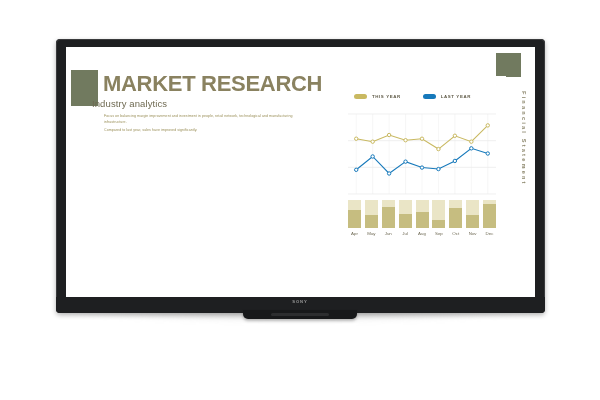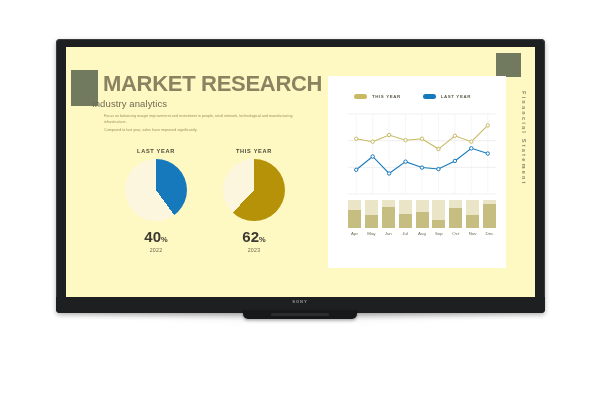--- a/index.html
+++ b/index.html
@@ -42,21 +42,21 @@
     position:absolute;left:243px;top:310px;width:114px;height:9px;
     background:#17181a;border-radius:0 0 5px 5px;
     box-shadow:0 2px 3px rgba(0,0,0,.25);
   }
   .tv-stand:after{
     content:"";position:absolute;left:28px;top:3px;width:58px;height:3px;
     background:#2c2d2f;border-radius:2px;
   }
 
   
-  .slide{position:absolute;left:0;top:0;width:469px;height:250px;background:#fef9c3;}
+  .slide{position:absolute;left:0;top:0;width:469px;height:250px;background:#ffffff;}
 
   .accent-left{
     position:absolute;left:5px;top:23px;width:27px;height:36px;
     background:#717a5f;
   }
   .accent-right{
     position:absolute;right:14px;top:6px;width:25px;height:24px;
     background:#717a5f;
   }
 
@@ -149,34 +149,20 @@
       <div class="accent-left"></div>
       <div class="accent-right"></div>
 
       <div class="side-label">Financial Statement</div>
 
       <div class="title">MARKET RESEARCH</div>
       <div class="subtitle">Industry analytics</div>
       <div class="body-p p1">Focus on balancing margin improvement and investment in people, retail network, technological and manufacturing infrastructure.</div>
       <div class="body-p p2">Compared to last year, sales have improved significantly.</div>
 
-      <div class="pie-wrap">
-        <div class="pie-col a">
-          <div class="pie-cap">LAST YEAR</div>
-          <div class="pie last"></div>
-          <div class="pct"><span>40</span><span class="unit">%</span></div>
-          <div class="yr">2022</div>
-        </div>
-        <div class="pie-col b">
-          <div class="pie-cap">THIS YEAR</div>
-          <div class="pie this"></div>
-          <div class="pct"><span>62</span><span class="unit">%</span></div>
-          <div class="yr">2023</div>
-        </div>
-      </div>
 
       <div class="card">
         <div class="legend">
           <div class="lg">
             <span class="sw gold"></span>
             <span class="lg-t">THIS YEAR</span>
           </div>
           <div class="lg">
             <span class="sw blue"></span>
             <span class="lg-t">LAST YEAR</span>

